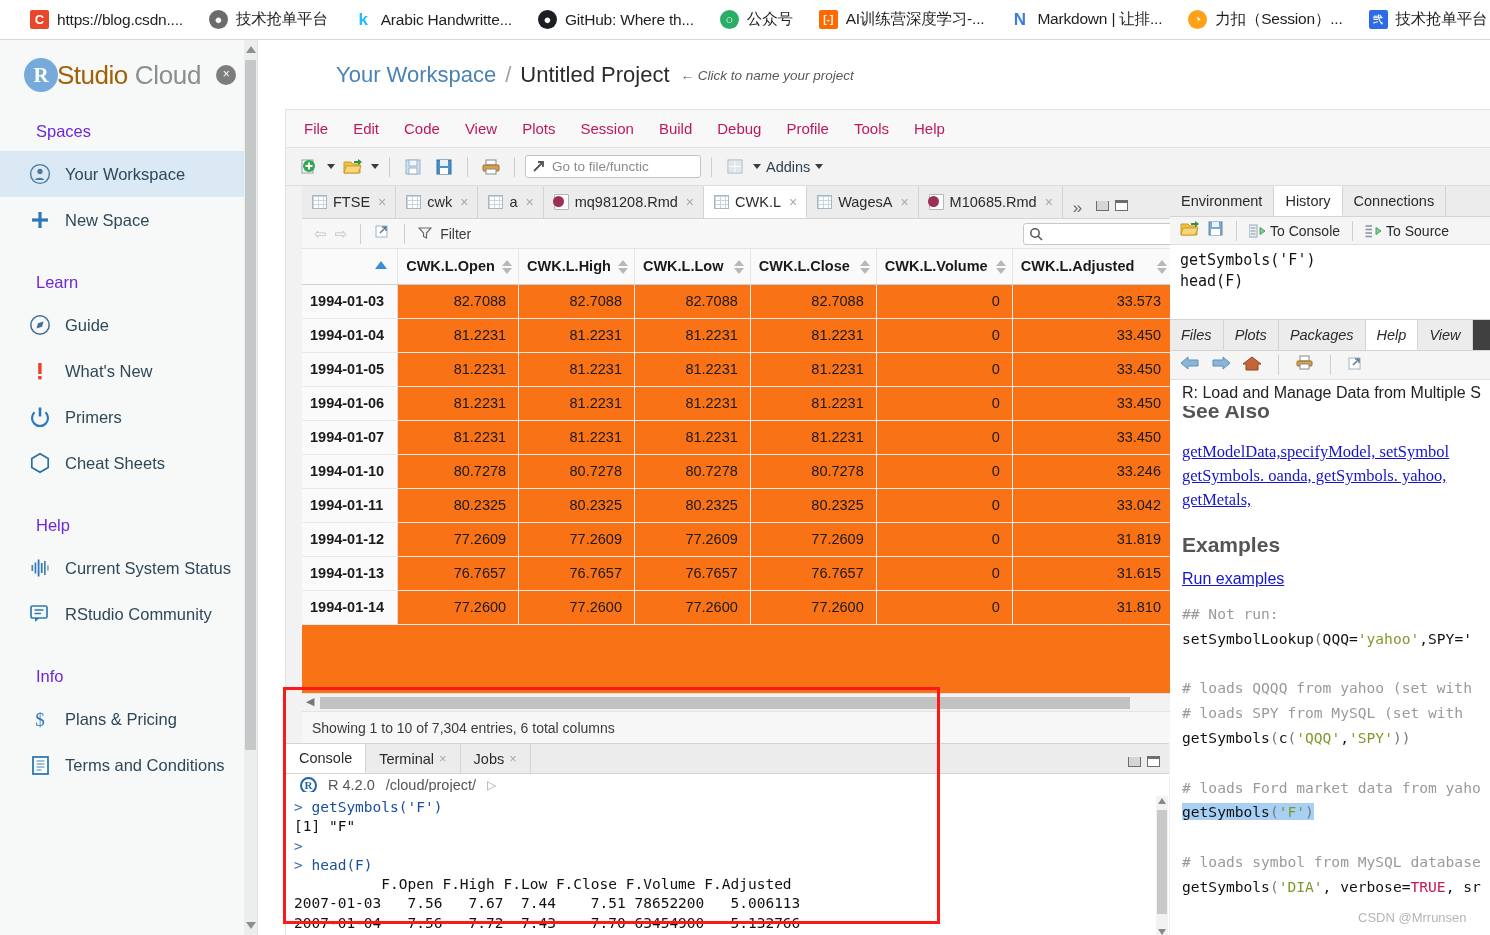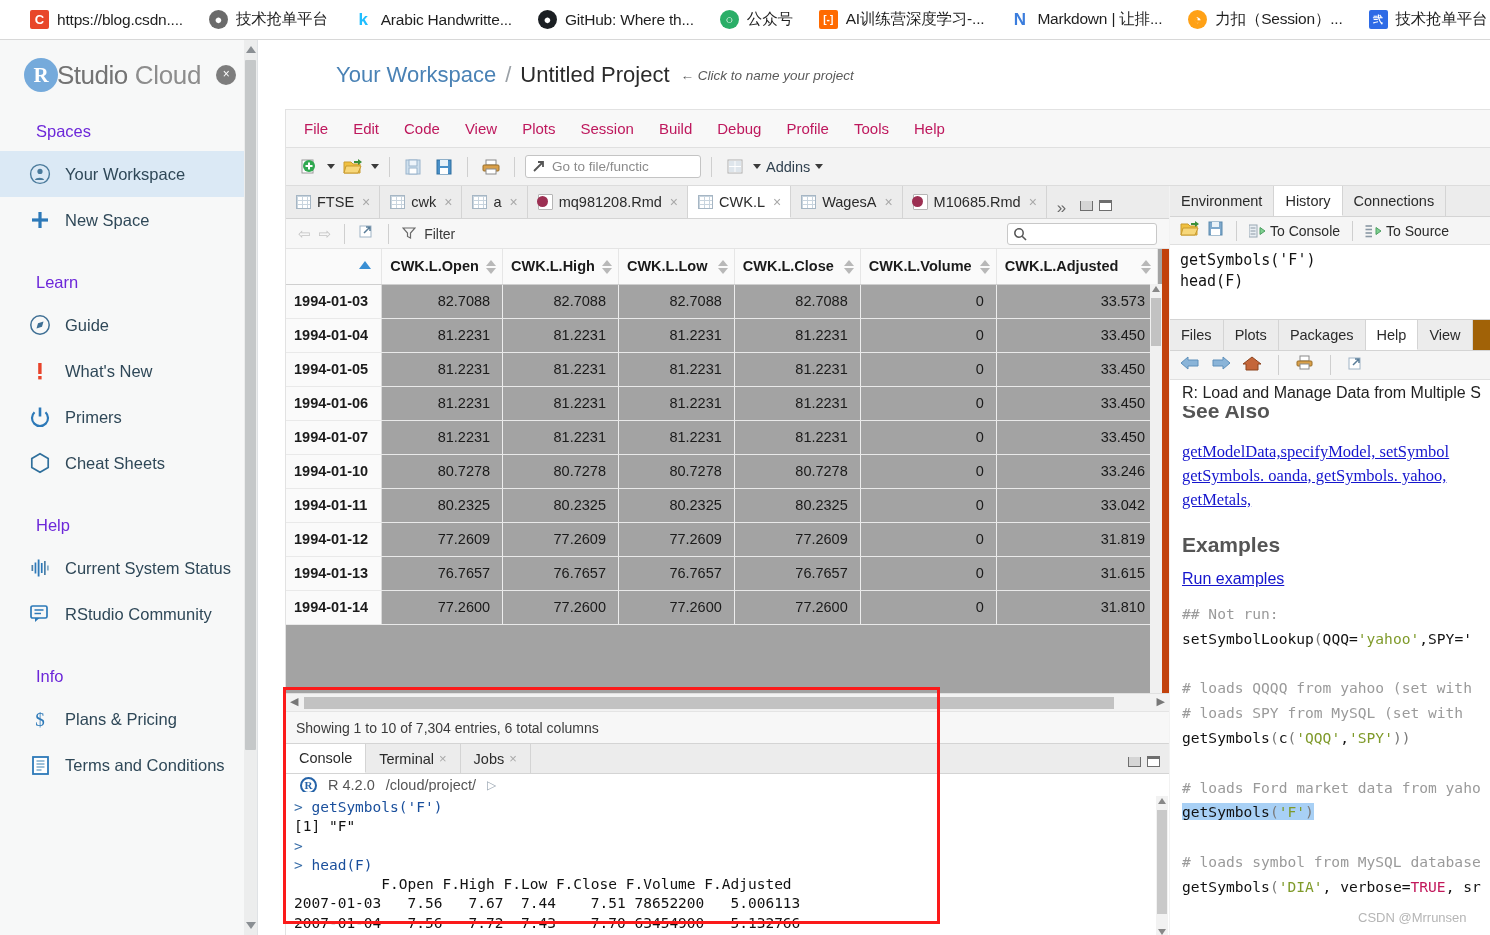--- a/index.html
+++ b/index.html
@@ -46,21 +46,21 @@
   #sb-up { top: 6px; border-left: 5px solid transparent; border-right: 5px solid transparent; border-bottom: 7px solid #8a8f93; }
   #sb-dn { bottom: 6px; border-left: 5px solid transparent; border-right: 5px solid transparent; border-top: 7px solid #8a8f93; }
 
   #brand { display: flex; align-items: center; padding: 18px 0 0 24px; }
   #brand-circle {
     width: 34px; height: 34px; border-radius: 50%;
     background: #75aadb; color: #fff;
     display: flex; align-items: center; justify-content: center;
     font-family: "Liberation Serif", serif; font-size: 21px; font-weight: bold;
   }
-  #brand-studio { font-size: 26px; color: #737373; margin-left: -1px; letter-spacing: -0.5px; }
+  #brand-studio { font-size: 26px; color: #a16207; margin-left: -1px; letter-spacing: -0.5px; }
   #brand-cloud { font-size: 26px; color: #8d8d8d; margin-left: 7px; letter-spacing: -0.3px; }
   #brand-close {
     width: 20px; height: 20px; border-radius: 50%; background: #7d7d7d;
     color: #fff; font-size: 12px; line-height: 19px; text-align: center;
     margin-left: 15px; cursor: pointer;
   }
 
   .sb-section { font-size: 16.5px; color: #6d28d9; padding: 0 0 0 36px; margin-top: 30px; margin-bottom: 10px; }
   .sb-item {
     display: flex; align-items: center; gap: 13px;
@@ -106,22 +106,22 @@
   #goto-box {
     width: 176px; height: 23px; background: #fff;
     border: 1px solid #c4c4c4; border-radius: 3px;
     display: flex; align-items: center; padding-left: 6px; gap: 7px; cursor: text;
   }
   #goto-text { font-size: 13.5px; color: #8b8b8b; }
   #addins-label { font-size: 14.5px; color: #30414f; cursor: pointer; }
 
   
   #pane-data {
-    position: absolute; left: 0; top: 76px; width: 883px; height: 557px;
-    background: #a3a3a3; border-right: 7px solid #c2410c;
+    position: absolute; left: 16px; top: 76px; width: 883px; height: 557px;
+    background: #f97316; border-right: 1px solid #c2410c;
   }
   #data-tabs {
     position: absolute; left: 0; top: 0; width: 883px; height: 33px;
     background: #ececec; border-bottom: 1px solid #d4d4d4;
     display: flex; align-items: flex-end;
   }
   .dtab {
     height: 32px; display: flex; align-items: center; gap: 6px;
     padding: 0 9px 0 10px; font-size: 14.5px; color: #2b2b2b;
     border-right: 1px solid #d4d4d4; cursor: pointer;
@@ -275,22 +275,22 @@
     font-family: "DejaVu Sans Mono", monospace; font-size: 15px; line-height: 21px;
     color: #111; white-space: pre; overflow: hidden;
   }
 
   #pane-help {
     position: absolute; left: 884px; top: 209px; width: 321px; height: 617px;
     background: #fff; border-top: 1px solid #d4d4d4;
   }
   #help-tabs {
     position: absolute; left: 0; top: 0; width: 321px; height: 31px;
-    background: #a16207; border-bottom: 1px solid #d4d4d4;
-    display: flex; align-items: flex-end;
+    background: #404040; border-bottom: 1px solid #d4d4d4;
+    display: flex; align-items: flex-end; font-style: italic;
   }
   #help-toolbar {
     position: absolute; left: 0; top: 31px; width: 321px; height: 29px;
     background: #f5f5f5; border-bottom: 1px solid #e0e0e0;
     display: flex; align-items: center; padding-left: 10px; gap: 11px;
   }
   #help-title {
     position: absolute; left: 0; top: 60px; width: 321px; height: 26px;
     background: #fff; padding-left: 12px; font-size: 16px; color: #222;
     display: flex; align-items: center; white-space: nowrap; overflow: hidden;

